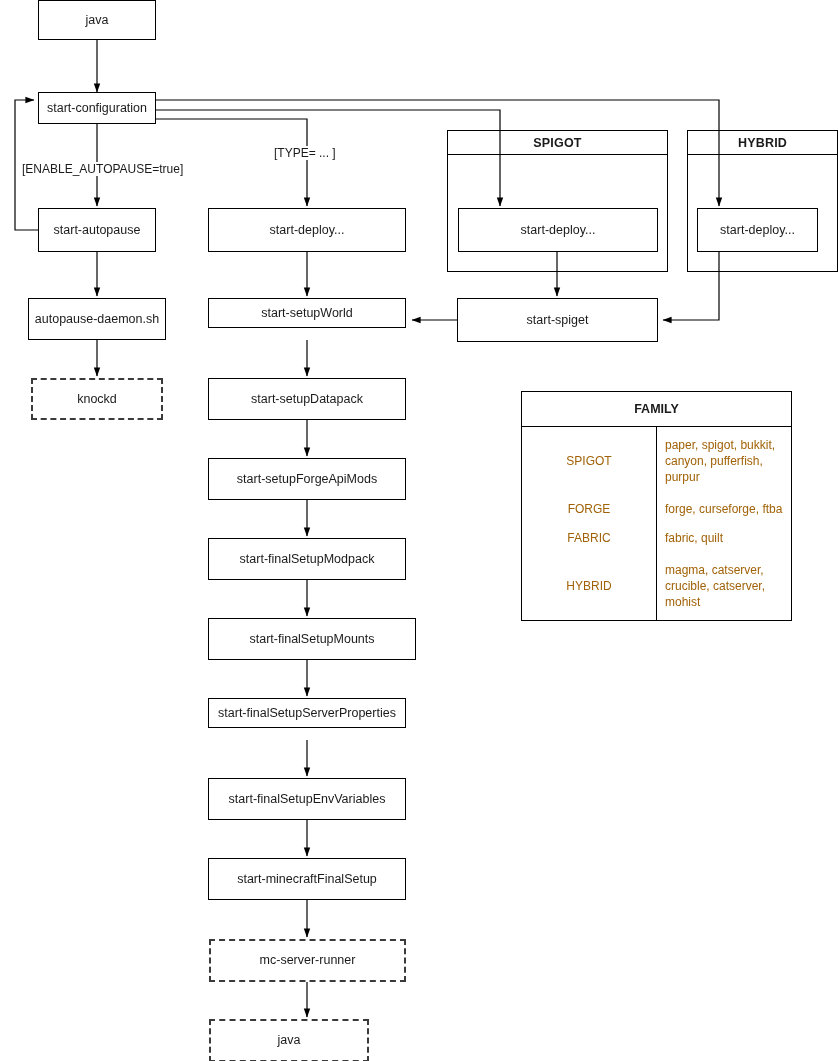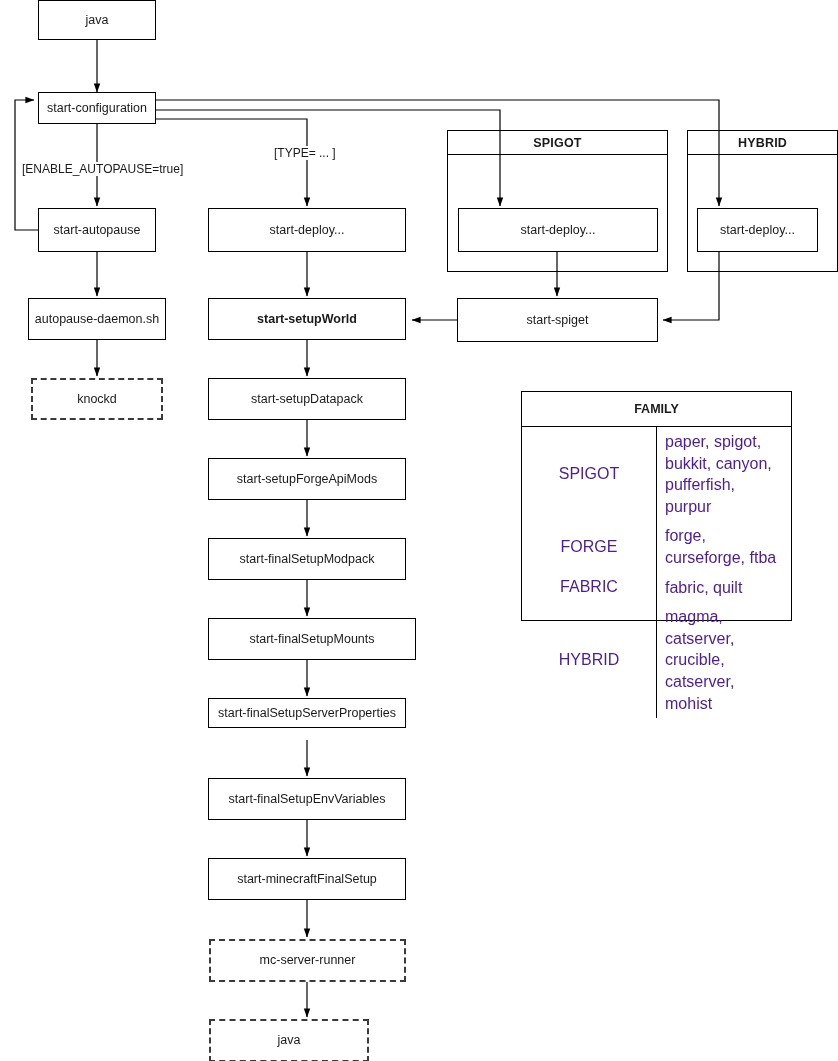--- a/index.html
+++ b/index.html
@@ -82,22 +82,22 @@
   }
   .legend .hdr td{
     border-bottom:1px solid #000000;
     text-align:center;
     font-weight:bold;
     font-size:12.5px;
     height:26px;
     color:#1a1a1a;
   }
   .legend td{
-    font-size:16px;
-    color:#4c1d95;
+    font-size:12px;
+    color:#a16207;
     vertical-align:middle;
     padding:4px 8px;
   }
   .legend td.fam{
     width:84px;
     border-right:1px solid #000000;
     text-align:center;
     white-space:nowrap;
   }
   .legend td.vals{
@@ -191,21 +191,21 @@
   </div>
 
   <div class="node" style="left:697px; top:208px; width:121px; height:44px;">
     <span>start-deploy...</span>
   </div>
 
   <div class="node" style="left:457px; top:298px; width:201px; height:44px;">
     <span>start-spiget</span>
   </div>
 
-  <div class="node" style="left:208px; top:298px; width:198px; height:42px;font-weight:bold;">
+  <div class="node" style="left:208px; top:298px; width:198px; height:30px;">
     <span>start-setupWorld</span>
   </div>
 
   <div class="node" style="left:208px; top:378px; width:198px; height:42px;">
     <span>start-setupDatapack</span>
   </div>
 
   <div class="node" style="left:208px; top:458px; width:198px; height:42px;">
     <span>start-setupForgeApiMods</span>
   </div>

